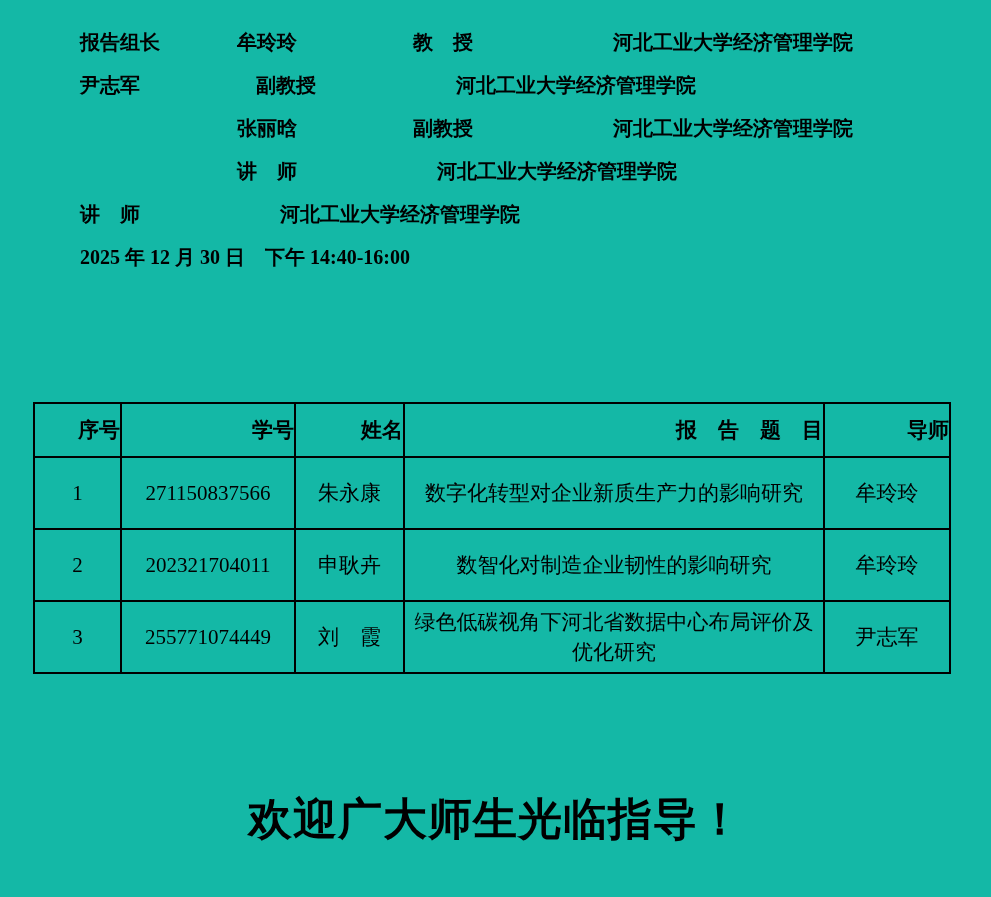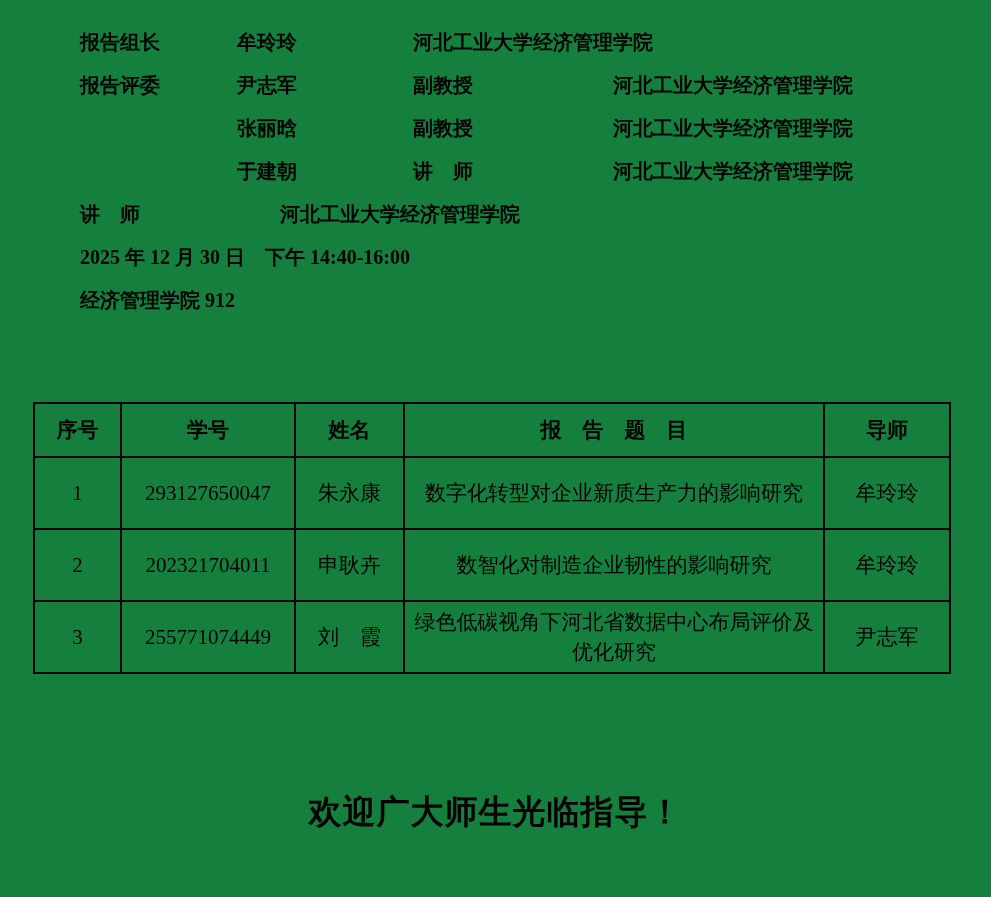--- a/index.html
+++ b/index.html
@@ -4,21 +4,21 @@
 <style>
   html, body {
     margin: 0;
     padding: 0;
     background: #ffffff;
   }
   .page {
     position: relative;
     width: 991px;
     height: 897px;
-    background: #15803d;
+    background: #14b8a6;
     color: #000000;
     font-family: "Liberation Serif", "DejaVu Serif", serif;
     overflow: hidden;
   }
 
   
   .info {
     position: absolute;
     left: 80px;
     top: 21px;
@@ -50,86 +50,84 @@
   table.schedule th,
   table.schedule td {
     border: 2px solid #000000;
     text-align: center;
     vertical-align: middle;
     padding: 0;
     overflow: hidden;
   }
   table.schedule thead tr { height: 54px; }
   table.schedule tbody tr { height: 72px; }
-  table.schedule th { font-weight: bold; }
+  table.schedule th { font-weight: bold; text-align: right; }
   table.schedule td { font-weight: normal; }
   td.topic-cell {
     text-align: left;
     padding: 4px 18px 4px 8px;
     line-height: 1.45;
     margin-left: 20px;
   }
 
   
   .banner {
     position: absolute;
     top: 790px;
     left: 0;
     width: 100%;
     text-align: center;
-    font-size: 33px;
+    font-size: 44px;
     font-weight: bold;
     letter-spacing: 1px;
   }
 </style>
 </head>
 <body>
 
 <div class="page">
 
   <div class="info">
 
     <div class="info-row">
       <span class="info-label">报告组长</span>
       <span class="info-name">牟玲玲</span>
+      <span class="info-title">教　授</span>
       <span class="info-org">河北工业大学经济管理学院</span>
     </div>
 
     <div class="info-row">
-      <span class="info-label">报告评委</span>
       <span class="info-name">尹志军</span>
       <span class="info-title">副教授</span>
       <span class="info-org">河北工业大学经济管理学院</span>
     </div>
 
     <div class="info-row">
       <span class="info-label"></span>
       <span class="info-name">张丽晗</span>
       <span class="info-title">副教授</span>
       <span class="info-org">河北工业大学经济管理学院</span>
     </div>
 
     <div class="info-row">
       <span class="info-label"></span>
-      <span class="info-name">于建朝</span>
       <span class="info-title">讲　师</span>
       <span class="info-org">河北工业大学经济管理学院</span>
     </div>
 
     <div class="info-row">
       <span class="info-title">讲　师</span>
       <span class="info-org">河北工业大学经济管理学院</span>
     </div>
 
     <div class="info-row">
       <span class="info-value">2025 年 12 月 30 日　下午 14:40-16:00</span>
     </div>
 
     <div class="info-row">
-      <span class="info-value">经济管理学院 912</span>
     </div>
 
   </div>
 
   <table class="schedule">
     <colgroup>
       <col style="width:87px">
       <col style="width:174px">
       <col style="width:109px">
       <col style="width:420px">
@@ -140,21 +138,21 @@
         <th>序号</th>
         <th>学号</th>
         <th>姓名</th>
         <th>报　告　题　目</th>
         <th>导师</th>
       </tr>
     </thead>
     <tbody>
       <tr>
         <td>1</td>
-        <td>293127650047</td>
+        <td>271150837566</td>
         <td>朱永康</td>
         <td class="topic-cell">数字化转型对企业新质生产力的影响研究</td>
         <td>牟玲玲</td>
       </tr>
       <tr>
         <td>2</td>
         <td>202321704011</td>
         <td>申耿卉</td>
         <td class="topic-cell">数智化对制造企业韧性的影响研究</td>
         <td>牟玲玲</td>

